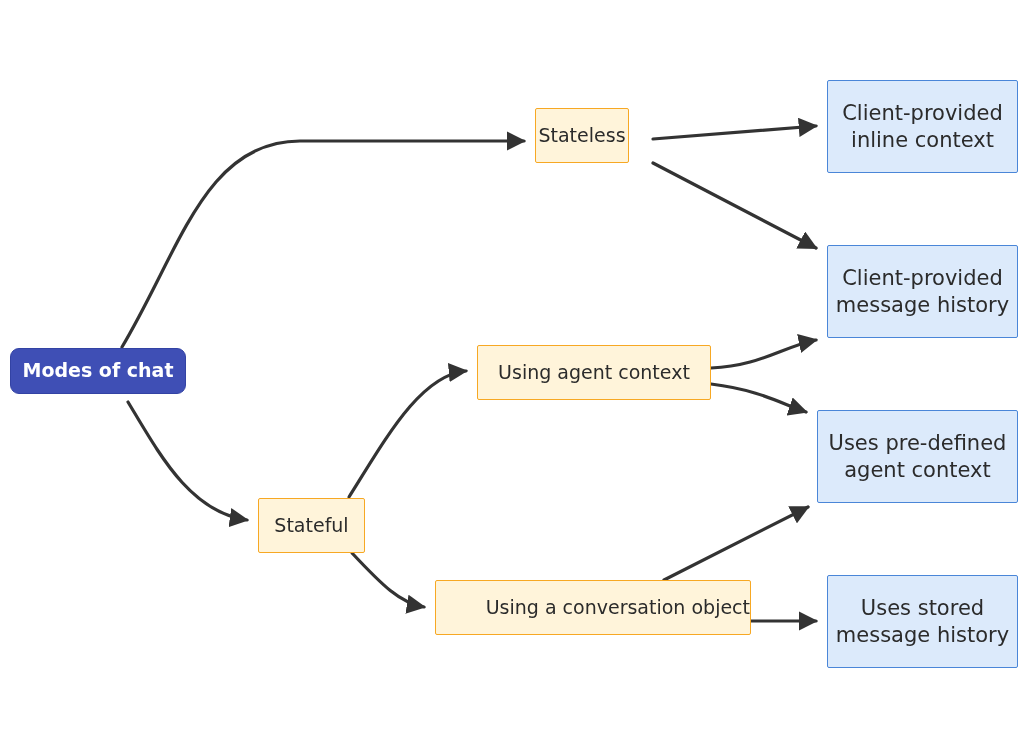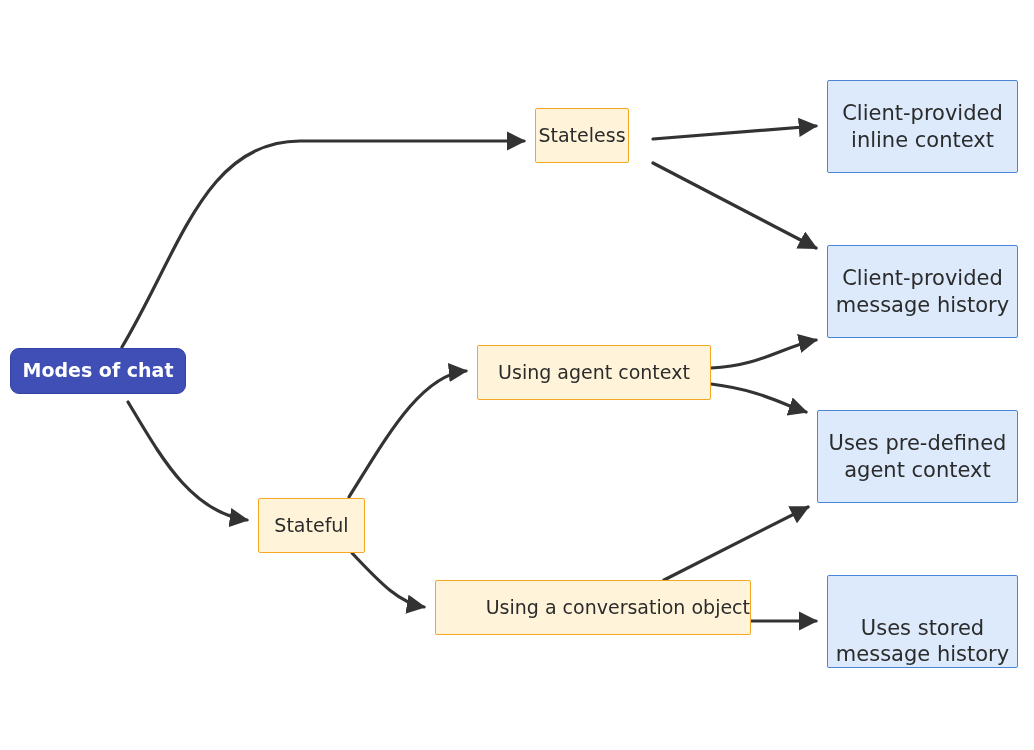--- a/index.html
+++ b/index.html
@@ -113,18 +113,18 @@
   <div class="node node-leaf" style="left: 827px; top: 245px; width: 191px; height: 93px;">
     <span>Client-provided
 message history</span>
   </div>
 
   <div class="node node-leaf" style="left: 817px; top: 410px; width: 201px; height: 93px;">
     <span>Uses pre-defined
 agent context</span>
   </div>
 
-  <div class="node node-leaf" style="left: 827px; top: 575px; width: 191px; height: 93px; align-items: flex-end;">
+  <div class="node node-leaf" style="left: 827px; top: 575px; width: 191px; height: 93px;">
     <span>Uses stored
 message history</span>
   </div>
 
 </div>
 
 </body></html>

